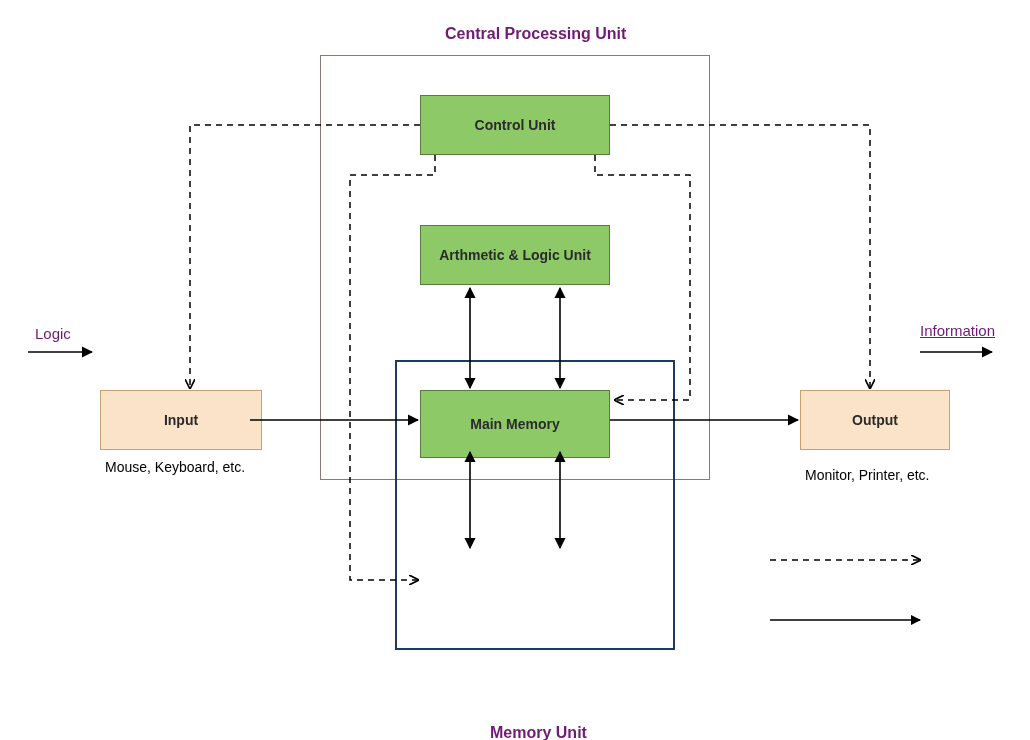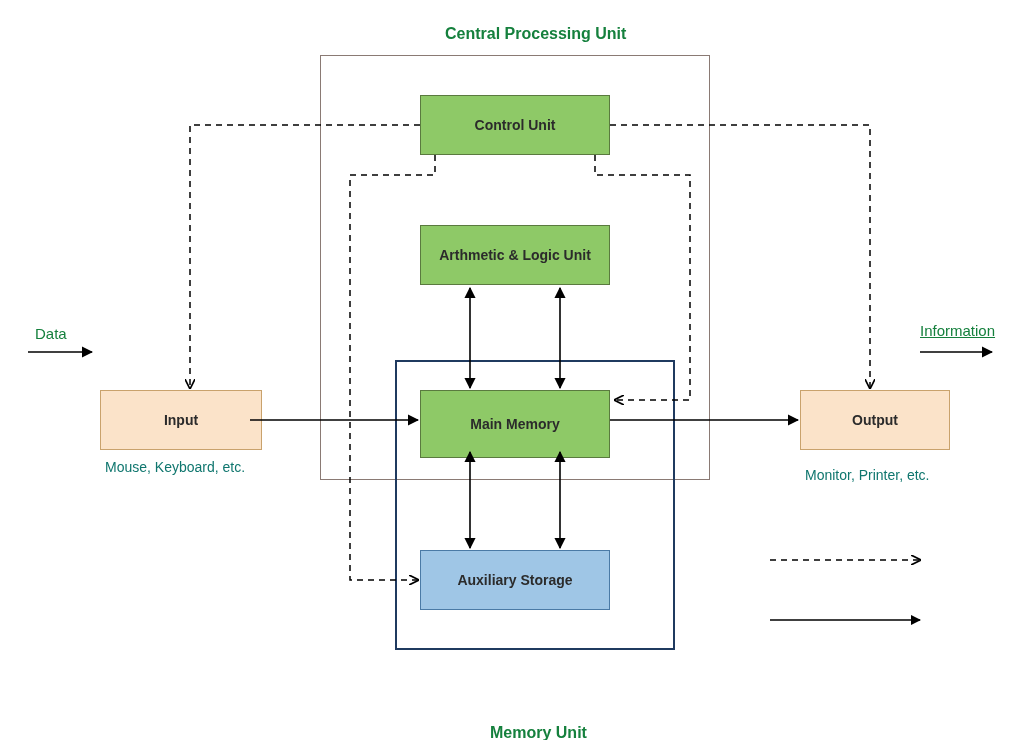--- a/index.html
+++ b/index.html
@@ -44,58 +44,57 @@
     position: absolute;
     box-sizing: border-box;
     background: transparent;
   }
   .frame.cpu { border: 1.5px solid #8a7a74; }
   .frame.mem { border: 2px solid #1f3a5f; }
 
   .label {
     position: absolute;
     font-size: 15px;
-    color: #15803d;
+    color: #701a75;
     white-space: nowrap;
   }
   .label.bold { font-weight: 700; font-size: 16px; }
   .caption {
     position: absolute;
     font-size: 14px;
-    color: #0f766e;
+    color: #000000;
     line-height: 1.3;
   }
 </style>
 </head>
 <body>
 
 <div class="stage">
 
   <div class="frame cpu" style="left:320px; top:55px; width:390px; height:425px;"></div>
   <div class="frame mem" style="left:395px; top:360px; width:280px; height:290px;"></div>
 
   <div class="label bold" style="left:445px; top:25px;">Central Processing Unit</div>
   <div class="label bold" style="left:490px; top:680px;margin-top:44px;">Memory Unit</div>
 
   <div class="box green" style="left:420px; top:95px; width:190px; height:60px;">Control Unit</div>
 
   <div class="box green" style="left:420px; top:225px; width:190px; height:60px;">Arthmetic &amp; Logic Unit</div>
 
   <div class="box green" style="left:420px; top:390px; width:190px; height:68px;">Main Memory</div>
 
-  <div class="box blue" style="left:420px; top:550px; width:190px; height:60px;">Auxiliary Storage</div>
 
   <div class="box peach" style="left:100px; top:390px; width:162px; height:60px;">Input</div>
 
   <div class="box peach" style="left:800px; top:390px; width:150px; height:60px;">Output</div>
 
   <div class="caption" style="left:105px; top:458px; width:160px;">Mouse, Keyboard, etc.</div>
   <div class="caption" style="left:805px; top:458px; width:170px;margin-top:8px;">Monitor, Printer, etc.</div>
 
-  <div class="label" style="left:35px; top:325px;">Data</div>
+  <div class="label" style="left:35px; top:325px;">Logic</div>
   <div class="label" style="left:920px; top:322px;text-decoration:underline;">Information</div>
 
   <svg class="wires" viewBox="0 0 1030 740">
     <defs>
       <marker id="arrow" viewBox="0 0 10 10" refX="9" refY="5" markerWidth="7" markerHeight="7" orient="auto-start-reverse">
         <path d="M 0 0 L 10 5 L 0 10 z" fill="#000"></path>
       </marker>
       <marker id="arrow-open" viewBox="0 0 10 10" refX="9" refY="5" markerWidth="7" markerHeight="7" orient="auto-start-reverse">
         <path d="M 0 0 L 10 5 L 0 10" fill="none" stroke="#000" stroke-width="1.6"></path>
       </marker>

